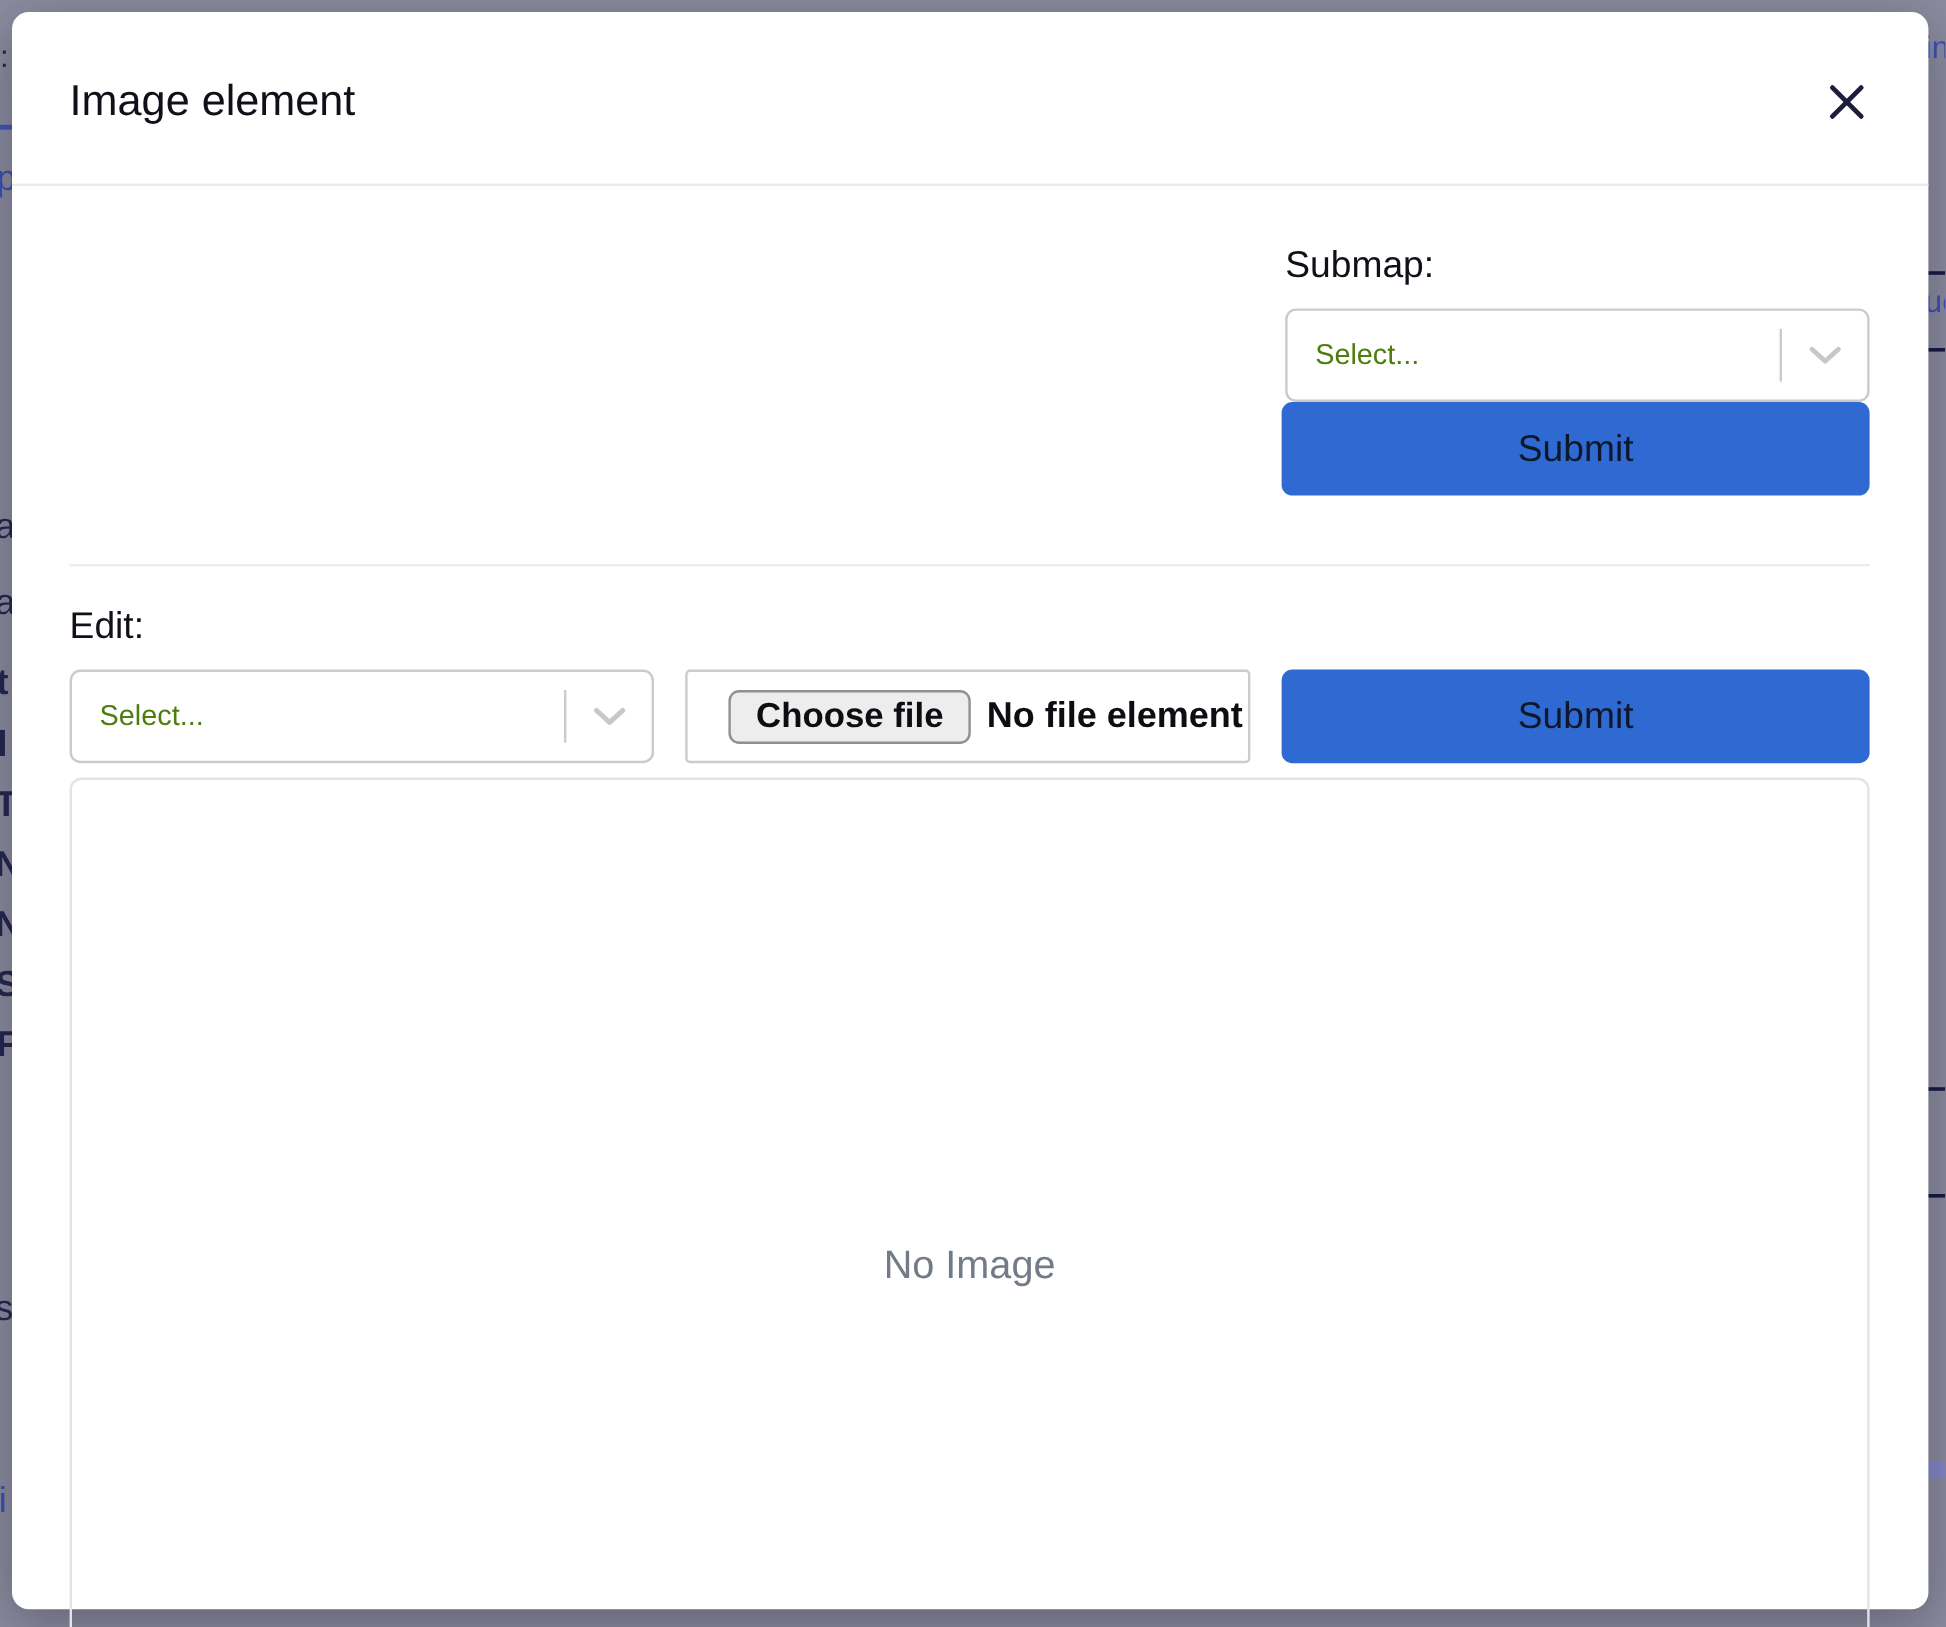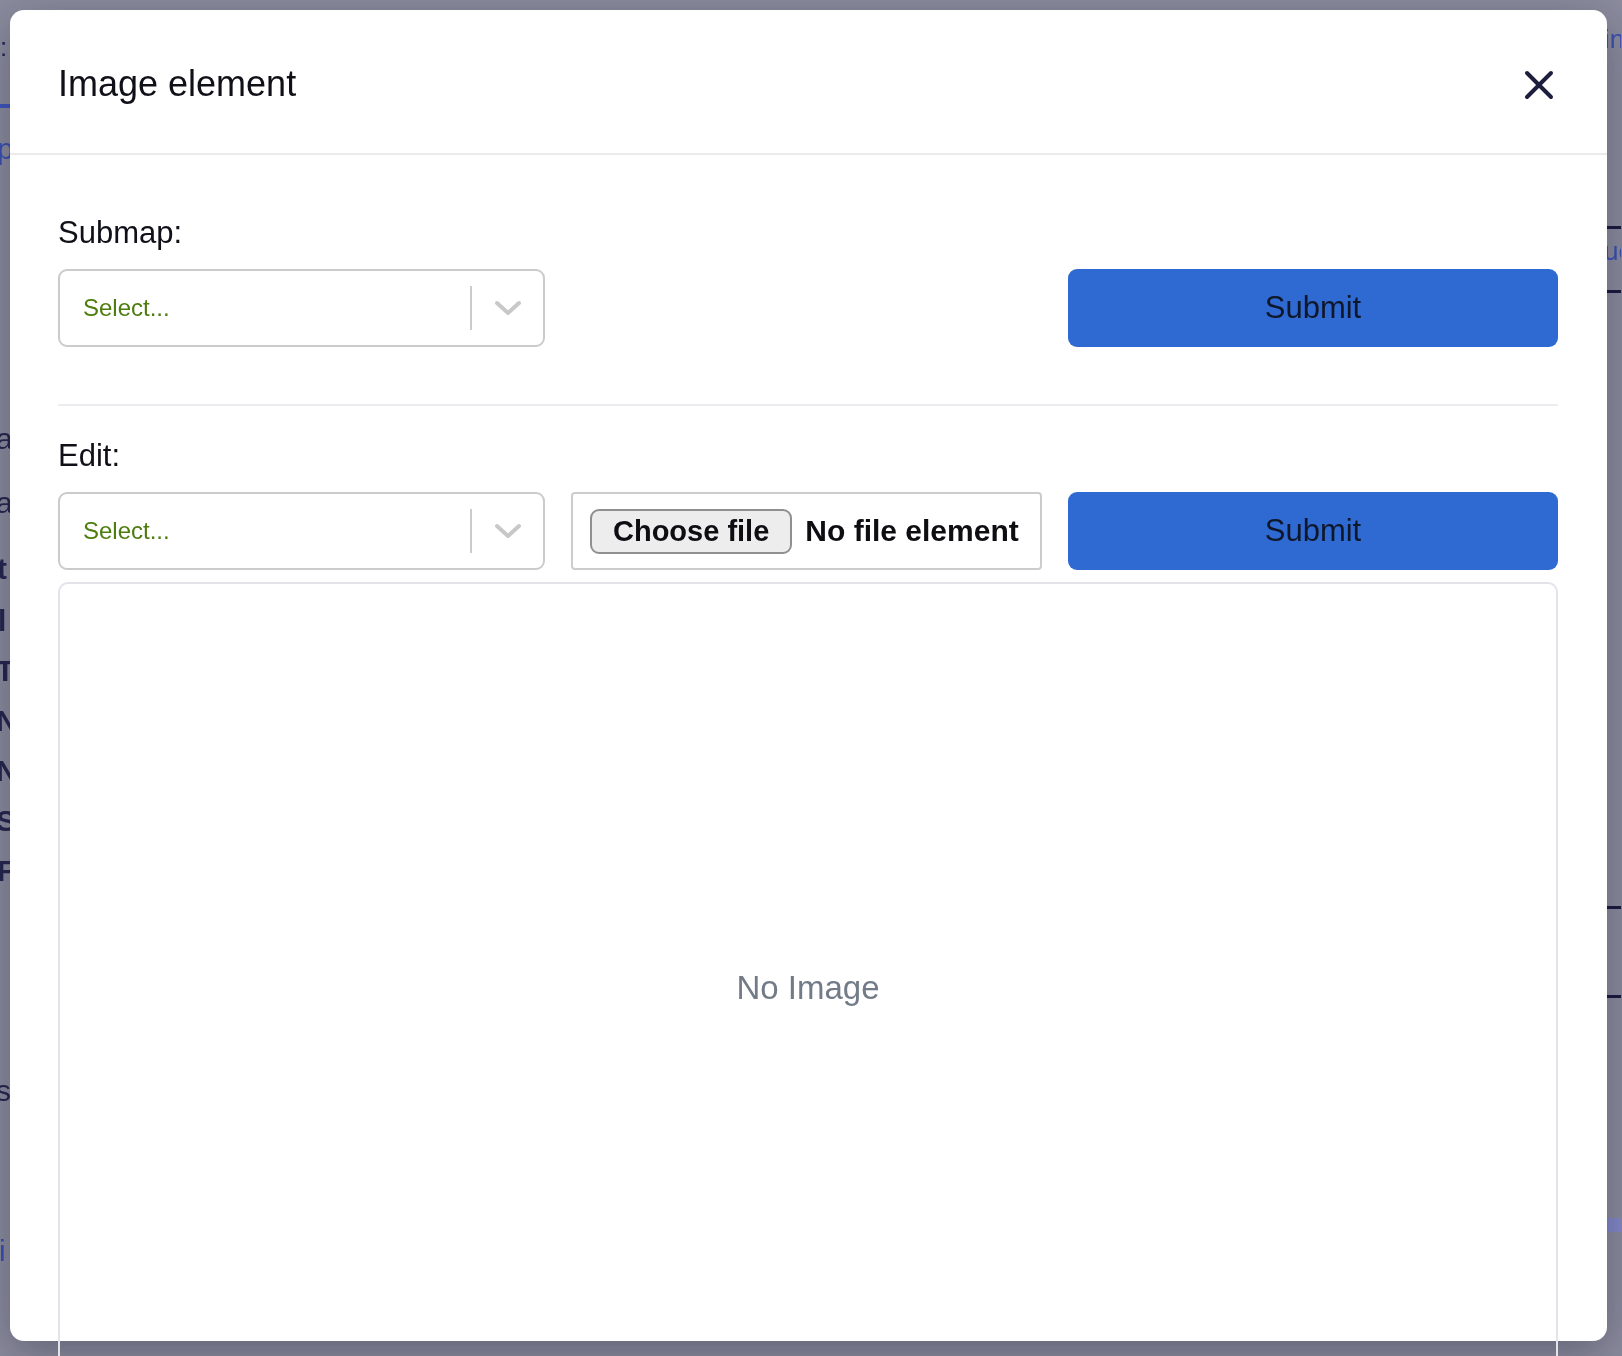--- a/index.html
+++ b/index.html
@@ -36,21 +36,21 @@
   .modal-title{font-size:36px;line-height:38px;color:#101018;font-weight:400;margin:0;}
   .close-btn{
     position:absolute;top:54px;right:47px;width:42px;height:42px;
     background:none;border:none;padding:0;cursor:pointer;
     display:flex;align-items:center;justify-content:center;
   }
   .modal-body{padding:0 49px 0 48px;box-sizing:border-box;}
 
   .field-label{font-size:31px;line-height:36px;color:#101018;}
   .form-row{display:flex;justify-content:space-between;align-items:flex-end;}
-  .row1{margin-top:60px;}
+  .row1{margin-top:48px;flex-direction:column;}
   .section-divider{border:none;border-top:2px solid #ececf1;margin:57px 0 0 0;}
   .row2-labels{display:flex;margin-top:32px;}
   .row2{margin-top:18px;align-items:center;}
   .label-spacer{width:487px;margin-right:20px;}
 
   
   .select-control{
     width:487px;height:78px;box-sizing:border-box;margin-top:18px;
     border:2px solid #cbcbcb;border-radius:9px;background:#fff;
     display:flex;align-items:stretch;cursor:pointer;
@@ -60,21 +60,21 @@
     flex:1;display:flex;align-items:center;padding-left:23px;
     font-size:24px;color:#4d7c0f;overflow:hidden;
   }
   .indicator-separator{width:2px;background:#cccccc;margin:15px 0;align-self:stretch;}
   .dropdown-indicator{width:71px;display:flex;align-items:center;justify-content:center;}
 
   
   .file-control{
     width:471px;height:78px;box-sizing:border-box;
     border:2px solid #cccccc;border-radius:4px;background:#fff;
-    display:flex;align-items:center;padding-left:17px;
+    display:flex;align-items:center;padding-left:34px;
   }
   .choose-file-btn{
     height:45px;padding:0 21px;box-sizing:border-box;
     background:#ededed;border:2px solid #909090;border-radius:9px;
     font-family:"Liberation Sans",sans-serif;
     font-size:29px;font-weight:700;color:#0d0d12;cursor:pointer;
   }
   .file-status{margin-left:13px;font-size:30px;font-weight:700;color:#0d0d12;}
 
   

